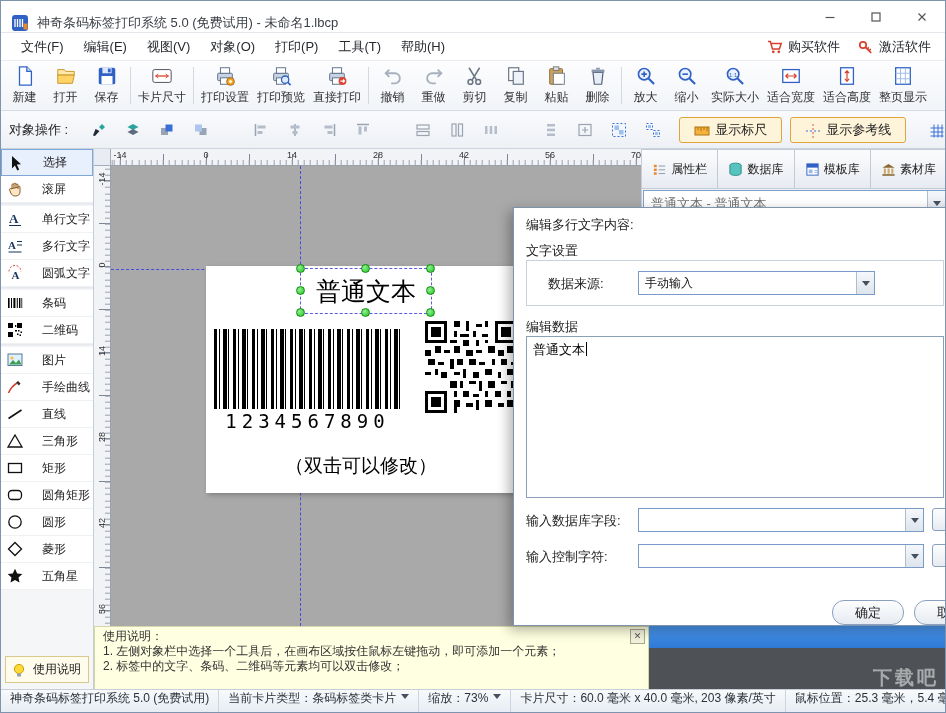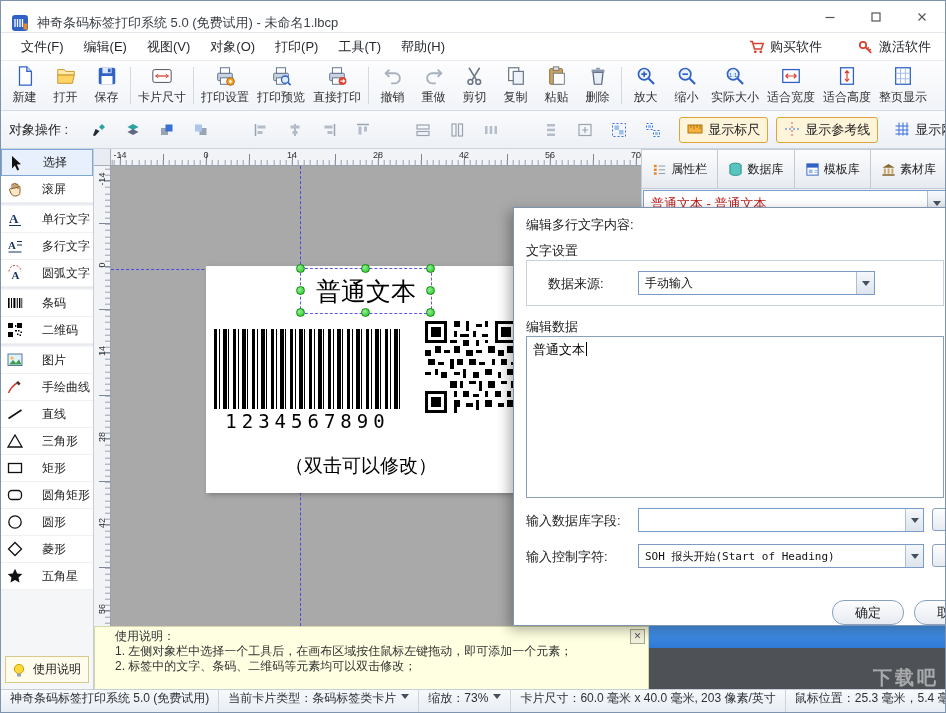--- a/index.html
+++ b/index.html
@@ -10,38 +10,38 @@
 
 
 .titlebar{position:absolute;top:0;left:0;right:0;height:32px;background:#fff;border-bottom:1px solid #e4e7ec;display:flex;align-items:flex-end;padding-left:10px}
 .apptitle{font-size:13px;color:#3a3f46;margin-left:8px}
 .wincontrols{margin-left:auto;display:flex;height:100%}
 .winbtn{width:46px;height:100%;display:flex;align-items:center;justify-content:center}
 
 
 .menubar{position:absolute;top:32px;left:0;right:0;height:28px;background:#fff;border-bottom:1px solid #e8ebef;display:flex;align-items:center;padding:0 10px}
 .menu-item{padding:4px 10px;font-size:13px;color:#26292e}
-.menubar-right{margin-left:auto;display:flex;gap:36px;align-items:center;padding-right:4px}
+.menubar-right{margin-left:auto;display:flex;gap:18px;align-items:center;padding-right:4px}
 .mr-btn{display:flex;align-items:center;gap:5px;font-size:13px;color:#26292e}
 
 
 .toolbar{position:absolute;top:60px;left:0;right:0;height:50px;background:linear-gradient(#fdfdfe,#f1f4f8);border-bottom:1px solid #d7dde5;display:flex;align-items:stretch;padding:1px 3px}
 .tbtn{display:flex;flex-direction:column;align-items:center;justify-content:center;gap:2px;padding:2px 4px;min-width:41px;border-radius:3px}
 .tbtn .lbl{font-size:12px;color:#333;white-space:nowrap}
 .tbtn svg{width:22px;height:22px}
 .tsep{width:1px;background:#d3d9e1;margin:5px 3px}
 
 
 .objectbar{position:absolute;top:110px;left:0;right:0;height:38px;background:linear-gradient(#fafbfd,#edf0f5);border-bottom:1px solid #cdd4de;display:flex;align-items:center;padding:0 8px;gap:18px}
 .ob-label{font-size:13px;color:#222;margin-right:5px;white-space:nowrap}
 .ob-btn{width:25px;height:25px;display:flex;align-items:center;justify-content:center;border-radius:3px}
 .ob-btn svg{width:16px;height:16px}
 .ob-sep{width:1px;height:20px;background:#ccd3dc;margin:0 4px}
 .toggles{margin-left:auto;display:flex;gap:8px}
-.toggle{display:flex;align-items:flex-start;gap:5px;padding:3px 7px;font-size:13px;color:#222;border:1px solid transparent;border-radius:3px;white-space:nowrap}
+.toggle{display:flex;align-items:flex-end;gap:5px;padding:3px 14px;font-size:13px;color:#222;border:1px solid transparent;border-radius:3px;white-space:nowrap}
 .toggle.on{border-color:#dfa43a;background:#fdf4da}
 .toggle svg{width:16px;height:16px}
 
 
 .toolbox{position:absolute;top:148px;left:0;width:93px;bottom:23px;background:#f4f6f8;border-right:1px solid #c7cdd6}
 .tool{display:flex;align-items:center;gap:18px;height:27px;padding:0 5px;background:#fff;border-bottom:1px solid #f0f1f3;font-size:12px;color:#222;white-space:nowrap}
 .tool.selected{background:#e7f0fc;border:1px solid #7da7d8}
 .tool .ti{width:18px;display:flex;justify-content:center}
 .tool svg{width:18px;height:18px}
 .tool-sep{height:3px;background:linear-gradient(#e3e6ea,#f6f7f9)}
@@ -67,31 +67,31 @@
 .barcode{position:absolute;left:8px;top:63px;width:187px;height:80px;background:repeating-linear-gradient(90deg,#000 0 3px,#fff 3px 5px,#000 5px 6px,#fff 6px 9px,#000 9px 13px,#fff 13px 14px,#000 14px 15px,#fff 15px 19px)}
 .barcode-num{position:absolute;left:8px;top:144px;width:187px;text-align:center;font-family:"DejaVu Sans Mono","Liberation Mono",monospace;font-size:19px;letter-spacing:5px;color:#000;white-space:nowrap}
 .qrcode{position:absolute;left:219px;top:55px;width:92px;height:92px}
 .hint-text{position:absolute;left:0;top:187px;width:310px;text-align:center;font-family:"DejaVu Serif","Liberation Serif",serif;font-size:19px;color:#000}
 
 
 .rightpanel{position:absolute;top:148px;left:640px;width:306px;height:477px;background:#eef1f5;border-left:1px solid #c7cdd6}
 .rp-tabs{display:flex;height:40px}
 .rp-tab{flex:1;display:flex;align-items:center;justify-content:center;gap:4px;font-size:12px;color:#222;background:linear-gradient(#fbfcfd,#e7ebf1);border:1px solid #c2cad5;border-left:none}
 .rp-tab svg{width:15px;height:15px}
-.rp-select{height:27px;margin:1px 1px 13px 1px;border:1px solid #7aa0cc;background:#fff;display:flex;align-items:center;padding-left:7px;font-size:13px;color:#b91c1c}
+.rp-select{height:27px;margin:1px 1px 13px 1px;border:1px solid #7aa0cc;background:#fff;display:flex;align-items:center;padding-left:7px;font-size:13px;color:#737373}
 .sel-arrow{margin-left:auto;width:18px;align-self:stretch;background:linear-gradient(#f5f8fb,#dde4ec);border-left:1px solid #aebdd0;display:flex;align-items:center;justify-content:center}
 .tri{width:0;height:0;border:4px solid transparent;border-top:5px solid #44505e;margin-top:4px}
 
 
 .darkpanel{position:absolute;left:648px;top:625px;width:298px;height:65px;background:#4e5257;overflow:hidden}
 .blue-row{height:22px;background:linear-gradient(#4a98ee,#2e79d5)}
 .watermark{position:absolute;right:8px;bottom:0px;font-size:19px;font-weight:bold;letter-spacing:3px;color:rgba(255,255,255,.5)}
 
 
-.helpbox{position:absolute;left:93px;top:625px;width:555px;height:65px;background:#ffffe1;border:1px solid #d6d6a8;padding:2px 20px;font-size:12px;color:#333;line-height:15px}
+.helpbox{position:absolute;left:93px;top:625px;width:555px;height:65px;background:#ffffe1;border:1px solid #d6d6a8;padding:2px 8px;font-size:12px;color:#333;line-height:15px}
 .helpbox .hb-title{font-size:12px;color:#333}
 .help-close{position:absolute;top:2px;right:3px;width:15px;height:15px;border:1px solid #a8a88a;background:#f2f2dc;display:flex;align-items:center;justify-content:center;font-size:9px;color:#555}
 
 
 .statusbar{position:absolute;left:0;bottom:0;width:946px;height:23px;background:linear-gradient(#f8fafc,#e7edf4);border-top:1px solid #c6cfda;display:flex;align-items:center;font-size:12px;color:#2c3138}
 .sb-sec{padding:0 9px;display:flex;align-items:flex-start;gap:5px;height:100%;border-right:1px solid #ccd4de;white-space:nowrap}
 .sb-sec:last-child{border-right:none;flex:1}
 
 
 .dialog{position:absolute;left:512px;top:206px;width:460px;height:419px;background:#fff;border:1px solid #7e93ad;box-shadow:-4px 4px 12px rgba(0,0,0,.3);z-index:50;font-size:13px}
@@ -796,21 +796,20 @@
         <span></span>
         <span class="sel-arrow">
             <span class="tri"></span>
           </span>
       </div>
       <button class="insert-btn">插</button>
     </div>
     <div class="dlg-row row-ctl">
       <span class="dlg-label">输入控制字符:</span>
       <div class="dselect ds-ctl">
-        <span>SOH  报头开始(Start of Heading)</span>
         <span class="sel-arrow">
             <span class="tri"></span>
           </span>
       </div>
       <button class="insert-btn">插</button>
     </div>
     <div class="dlg-btn ok-btn">确定</div>
     <div class="dlg-btn cancel-btn">取消</div>
   </div>
 

